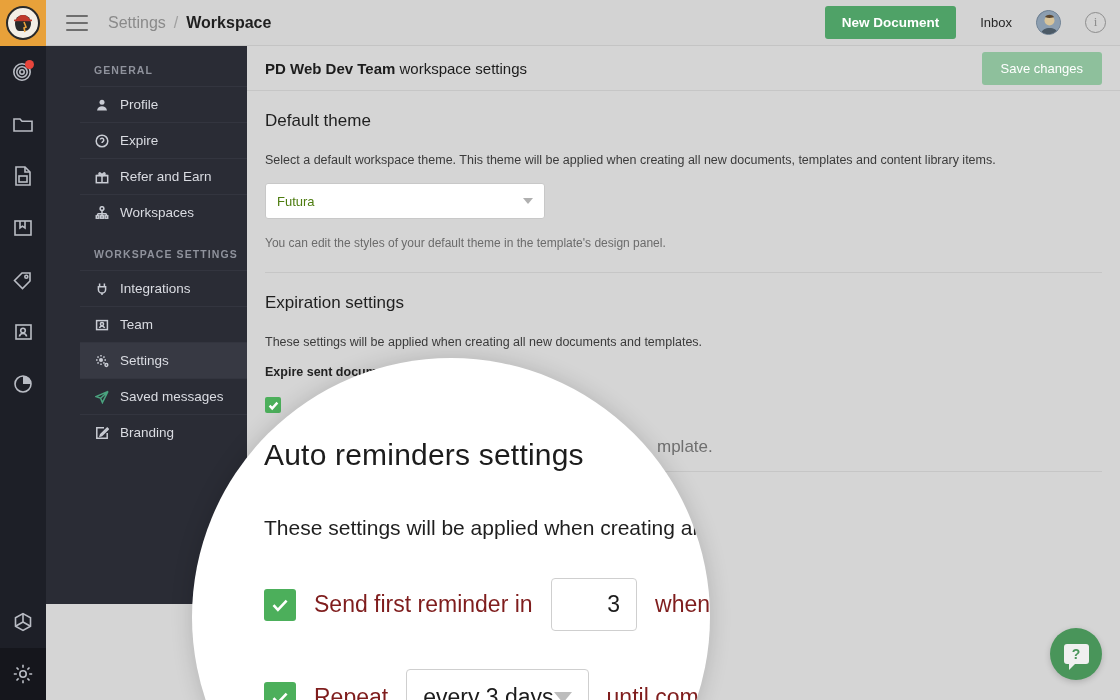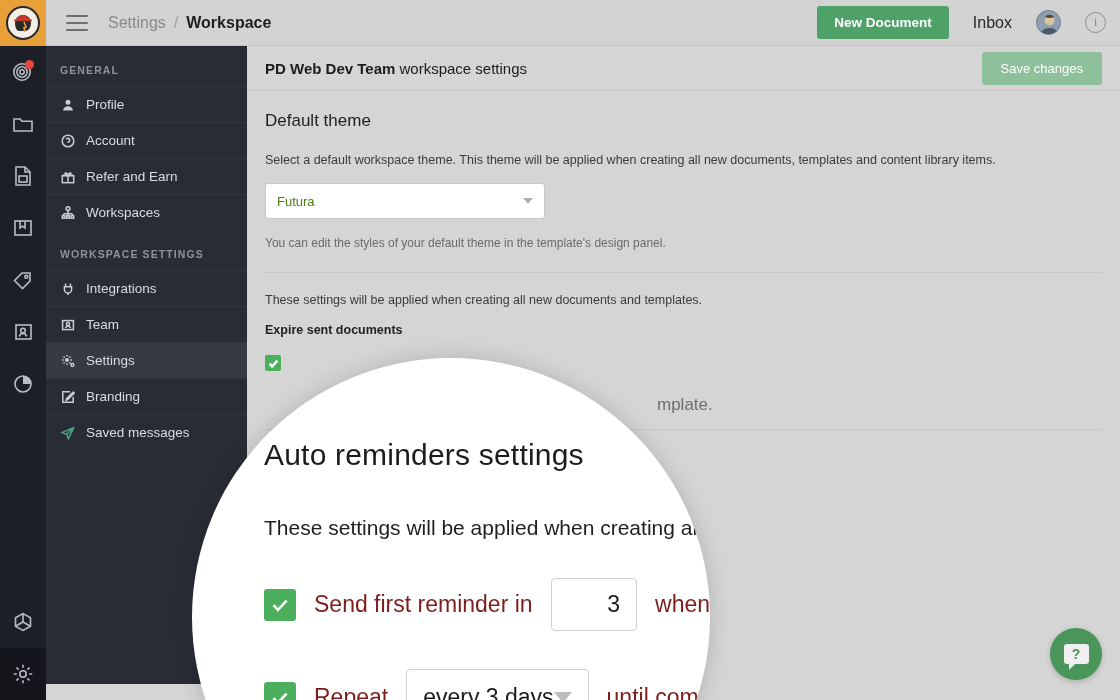--- a/index.html
+++ b/index.html
@@ -42,21 +42,21 @@
   .crumb-active { color: #1f1f1f; font-weight: bold; }
   .topbar-right {
     margin-left: auto; display: flex; align-items: center; gap: 24px; padding-right: 14px;
   }
   .btn-new {
     background: #4fa267; color: #fff; border: none;
     font-size: 13.5px; font-weight: bold;
     padding: 9px 17px; border-radius: 3px; cursor: pointer;
     font-family: "Liberation Sans", sans-serif;
   }
-  .inbox-link { font-size: 16px; color: #272727; cursor: pointer; }
+  .inbox-link { font-size: 13px; color: #272727; cursor: pointer; }
   .avatar {
     width: 25px; height: 25px; border-radius: 50%;
     background: #7f93a8; border: 1px solid #6d7f91;
     overflow: hidden; display: block; cursor: pointer;
   }
   .info-ic {
     width: 21px; height: 21px; border-radius: 50%;
     border: 1.5px solid #8d8d8d; color: #8d8d8d;
     font-size: 13px; line-height: 18px; text-align: center;
     font-family: "Liberation Serif", serif; cursor: pointer;
@@ -75,22 +75,22 @@
   .rail-item svg { stroke: #b9bcc4; fill: none; stroke-width: 1.6; }
   .rail-dot {
     position: absolute; width: 9px; height: 9px; border-radius: 50%;
     background: #e8453c; top: 14px; right: 12px;
   }
   .rail-bottom { position: absolute; bottom: 0; left: 0; width: 46px; }
   .rail-gear-tile { background: #15161c; }
 
   
   .nav {
-    position: absolute; top: 46px; left: 46px; width: 201px; height: 638px;
-    background: #2a2c35; z-index: 3;
+    position: absolute; top: 46px; left: 46px; width: 201px; height: 558px;
+    background: #2a2c35; z-index: 3; padding-left: 34px;
   }
   .nav-head {
     font-size: 10.5px; letter-spacing: 1.1px; font-weight: bold;
     color: #8f929c; padding: 18px 0 10px 14px; text-transform: uppercase;
   }
   .nav-item {
     height: 36px; display: flex; align-items: center; gap: 11px;
     padding-left: 14px; color: #dadce2; font-size: 13.5px;
     border-top: 1px solid #33353f; cursor: pointer;
   }
@@ -322,21 +322,21 @@
       <span>Profile</span>
     </div>
 
     <div class="nav-item">
       <span class="nav-ic">
         <svg width="14" height="14" viewBox="0 0 14 14">
             <circle cx="7" cy="7" r="5.8"></circle>
             <path d="M5.2 5.4A1.9 1.9 0 0 1 8.8 6c0 1.6-1.8 1.6-1.8 3"></path>
           </svg>
       </span>
-      <span>Account</span>
+      <span>Expire</span>
     </div>
 
     <div class="nav-item">
       <span class="nav-ic">
         <svg width="14" height="14" viewBox="0 0 14 14">
             <rect x="1.3" y="5.6" width="11.4" height="7.1"></rect>
             <path d="M1.3 5.6h11.4M7 5.6v7.1"></path>
             <path d="M7 5.6C5.6 5.6 4 5 4 3.8S6 2 7 5.6zM7 5.6C8.4 5.6 10 5 10 3.8S8 2 7 5.6z"></path>
           </svg>
       </span>
@@ -383,38 +383,38 @@
       <span class="nav-ic">
         <svg width="14" height="14" viewBox="0 0 14 14">
             <circle cx="6" cy="6" r="2" fill="#c9ccd4" stroke="none"></circle>
             <path d="M6 1v1.6M6 9.4V11M1 6h1.6M9.4 6H11M2.5 2.5l1.1 1.1M8.4 8.4l1.1 1.1M9.5 2.5L8.4 3.6M3.6 8.4L2.5 9.5"></path>
             <circle cx="11.4" cy="11" r="1.4"></circle>
           </svg>
       </span>
       <span>Settings</span>
     </div>
 
+    <div class="nav-item saved">
+      <span class="nav-ic">
+        <svg width="14" height="14" viewBox="0 0 14 14">
+            <path d="M13 1.4L1 6.6l4.6 1.6L13 1.4zM5.6 8.2L7.4 12.6 13 1.4"></path>
+          </svg>
+      </span>
+      <span>Saved messages</span>
+    </div>
+
     <div class="nav-item">
       <span class="nav-ic">
         <svg width="14" height="14" viewBox="0 0 14 14">
             <path d="M1.8 5v7.2h10.4V7"></path>
             <path d="M1.8 5V1.8H9"></path>
             <path d="M5.6 8.6l6.6-6.6 1.1 1.1-6.6 6.6-1.6.5z"></path>
           </svg>
       </span>
       <span>Branding</span>
-    </div>
-
-    <div class="nav-item saved">
-      <span class="nav-ic">
-        <svg width="14" height="14" viewBox="0 0 14 14">
-            <path d="M13 1.4L1 6.6l4.6 1.6L13 1.4zM5.6 8.2L7.4 12.6 13 1.4"></path>
-          </svg>
-      </span>
-      <span>Saved messages</span>
     </div>
   </div>
 
   <div class="main">
 
     <div class="main-head">
       <div class="ws-title">
         <b>PD Web Dev Team</b><span> workspace settings</span>
       </div>
       <button class="btn-save">Save changes</button>
@@ -425,20 +425,21 @@
       <div class="sec-desc">Select a default workspace theme. This theme will be applied when creating all new documents, templates and content library items.</div>
       <div class="select-box">
         <span>Futura</span>
         <span class="caret"></span>
       </div>
       <div class="sec-note">You can edit the styles of your default theme in the template's design panel.</div>
       <div class="divider"></div>
     </div>
 
     <div class="section">
+      <div class="sec-title">Expiration settings</div>
       <div class="sec-desc">These settings will be applied when creating all new documents and templates.</div>
       <div class="field-label">Expire sent documents</div>
       <div class="check-row">
         <span class="cbx">
           <svg width="11" height="11" viewBox="0 0 11 11">
               <path d="M1.6 5.6l2.6 2.8L9.4 2.6"></path>
             </svg>
         </span>
       </div>
       <div class="tail-note" style="margin-left:392px;margin-top:24px;">mplate.</div>

